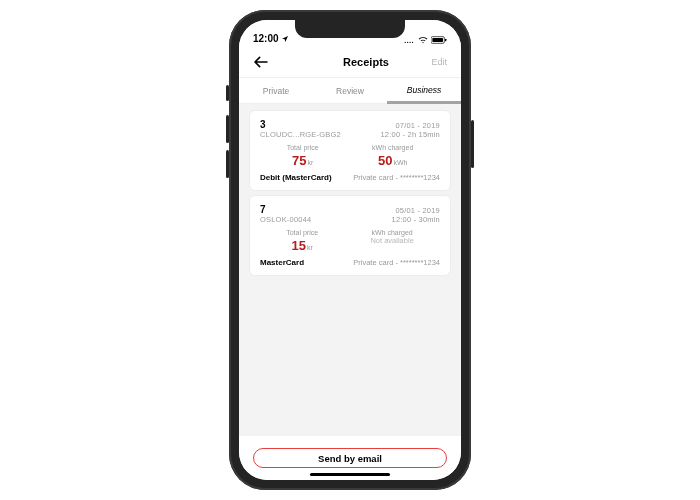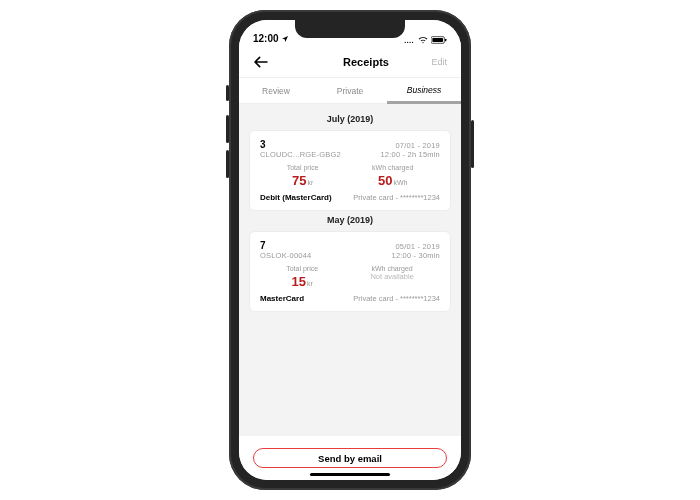--- a/index.html
+++ b/index.html
@@ -165,28 +165,27 @@
       <span class="nav-back">
         <svg width="16" height="12" viewBox="0 0 24 18">
           <path d="M10 2L3 9l7 7M3 9h18" stroke="#000" stroke-width="2.4" fill="none" stroke-linecap="round" stroke-linejoin="round"></path>
         </svg>
       </span>
       <span class="nav-title">Receipts</span>
       <span class="nav-edit">Edit</span>
     </div>
 
     <div class="tabs">
+      <div class="tab">Private</div>
       <div class="tab">Review</div>
-      <div class="tab">Private</div>
       <div class="tab active">Business</div>
     </div>
 
     <div class="content">
 
-      <div class="month-label">July (2019)</div>
       <div class="card">
         <div class="row">
           <span class="day">3</span>
           <span class="date">07/01  - 2019</span>
         </div>
         <div class="row">
           <span class="loc">CLOUDC...RGE-GBG2</span>
           <span class="time">12:00 - 2h 15min</span>
         </div>
         <div class="metrics">
@@ -202,21 +201,20 @@
               <span class="metric-value">50</span><span class="metric-unit">kWh</span>
             </div>
           </div>
         </div>
         <div class="payrow">
           <span class="pay-method">Debit (MasterCard)</span>
           <span class="pay-card">Private card - ********1234</span>
         </div>
       </div>
 
-      <div class="month-label">May (2019)</div>
       <div class="card">
         <div class="row">
           <span class="day">7</span>
           <span class="date">05/01  - 2019</span>
         </div>
         <div class="row">
           <span class="loc">OSLOK-00044</span>
           <span class="time">12:00 - 30min</span>
         </div>
         <div class="metrics">

